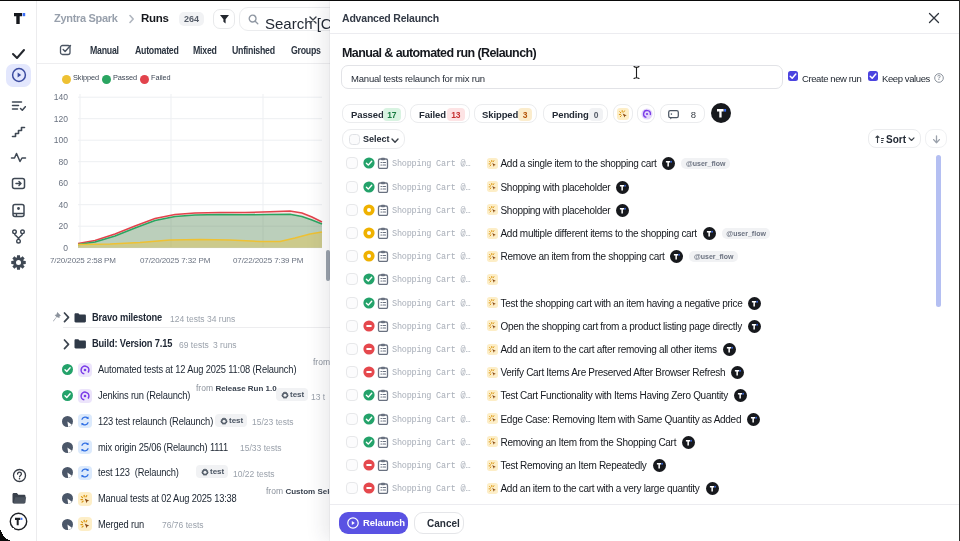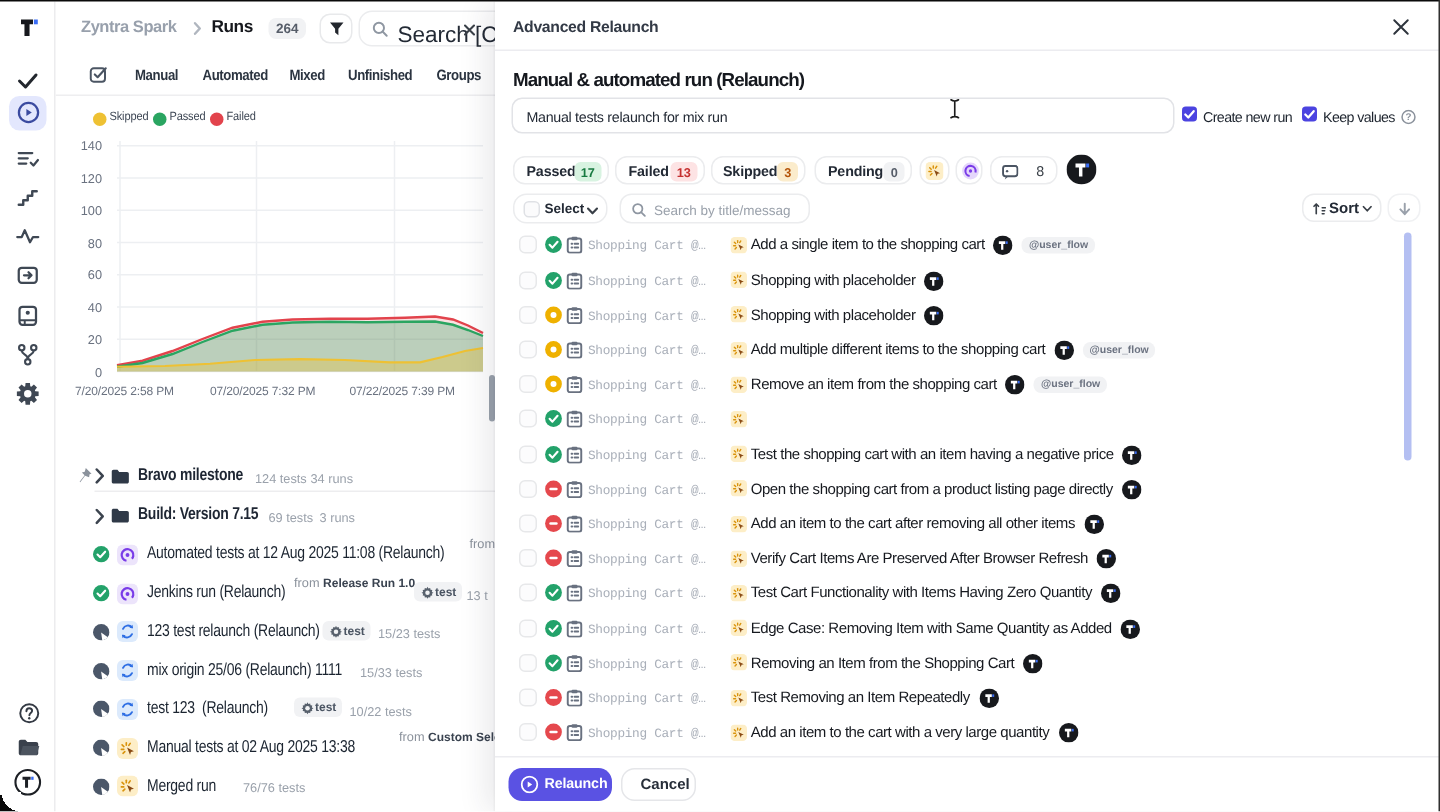--- a/index.html
+++ b/index.html
@@ -494,27 +494,20 @@
       <use href="#tav"></use>
     </svg>
 
   <div class="selchip">
     <div style="position:absolute;left:6px;top:4px;width:11px;height:11px;border:1px solid #dfe1e5;border-radius:3.5px;background:#fbfbfc"></div>
     <span style="position:absolute;left:20px;top:4px;font-size:9px;font-weight:700;color:#232a35">Select</span>
     <svg style="position:absolute;right:5px;top:7.5px" width="8" height="6" viewBox="0 0 8 6">
         <path d="M1 1l3 3.2L7 1" stroke="#3a4048" stroke-width="1.4" fill="none" stroke-linecap="round" stroke-linejoin="round"></path>
       </svg>
   </div>
-  <div id="dr-search">
-    <svg style="position:absolute;left:7px;top:5px" width="10" height="10" viewBox="0 0 11 11">
-        <circle cx="4.6" cy="4.6" r="3.4" stroke="#8f97a2" stroke-width="1.3" fill="none"></circle>
-        <path d="M7.2 7.2l2.6 2.6" stroke="#8f97a2" stroke-width="1.3" stroke-linecap="round"></path>
-      </svg>
-    <span style="position:absolute;left:22px;top:5px;font-size:9px;color:#9aa1ab;white-space:nowrap">Search by title/messag</span>
-  </div>
   <div id="sortbtn">
     <svg style="position:absolute;left:6px;top:4px" width="9" height="10" viewBox="0 0 9 10">
         <path d="M2.5 8.5V2M1 3.5L2.5 2 4 3.5" stroke="#3a4048" stroke-width="1.1" fill="none" stroke-linecap="round" stroke-linejoin="round"></path>
         <path d="M6.5 4.5h2M6.5 6.5h1.6M6.5 8.5h1.2" stroke="#3a4048" stroke-width="1.1" stroke-linecap="round"></path>
       </svg>
     <span style="position:absolute;left:17px;top:3.5px;font-size:10px;font-weight:600;color:#232a35">Sort</span>
     <svg style="position:absolute;right:5px;top:7px" width="7" height="5" viewBox="0 0 8 6">
         <path d="M1 1l3 3.2L7 1" stroke="#3a4048" stroke-width="1.4" fill="none" stroke-linecap="round" stroke-linejoin="round"></path>
       </svg>
   </div>

